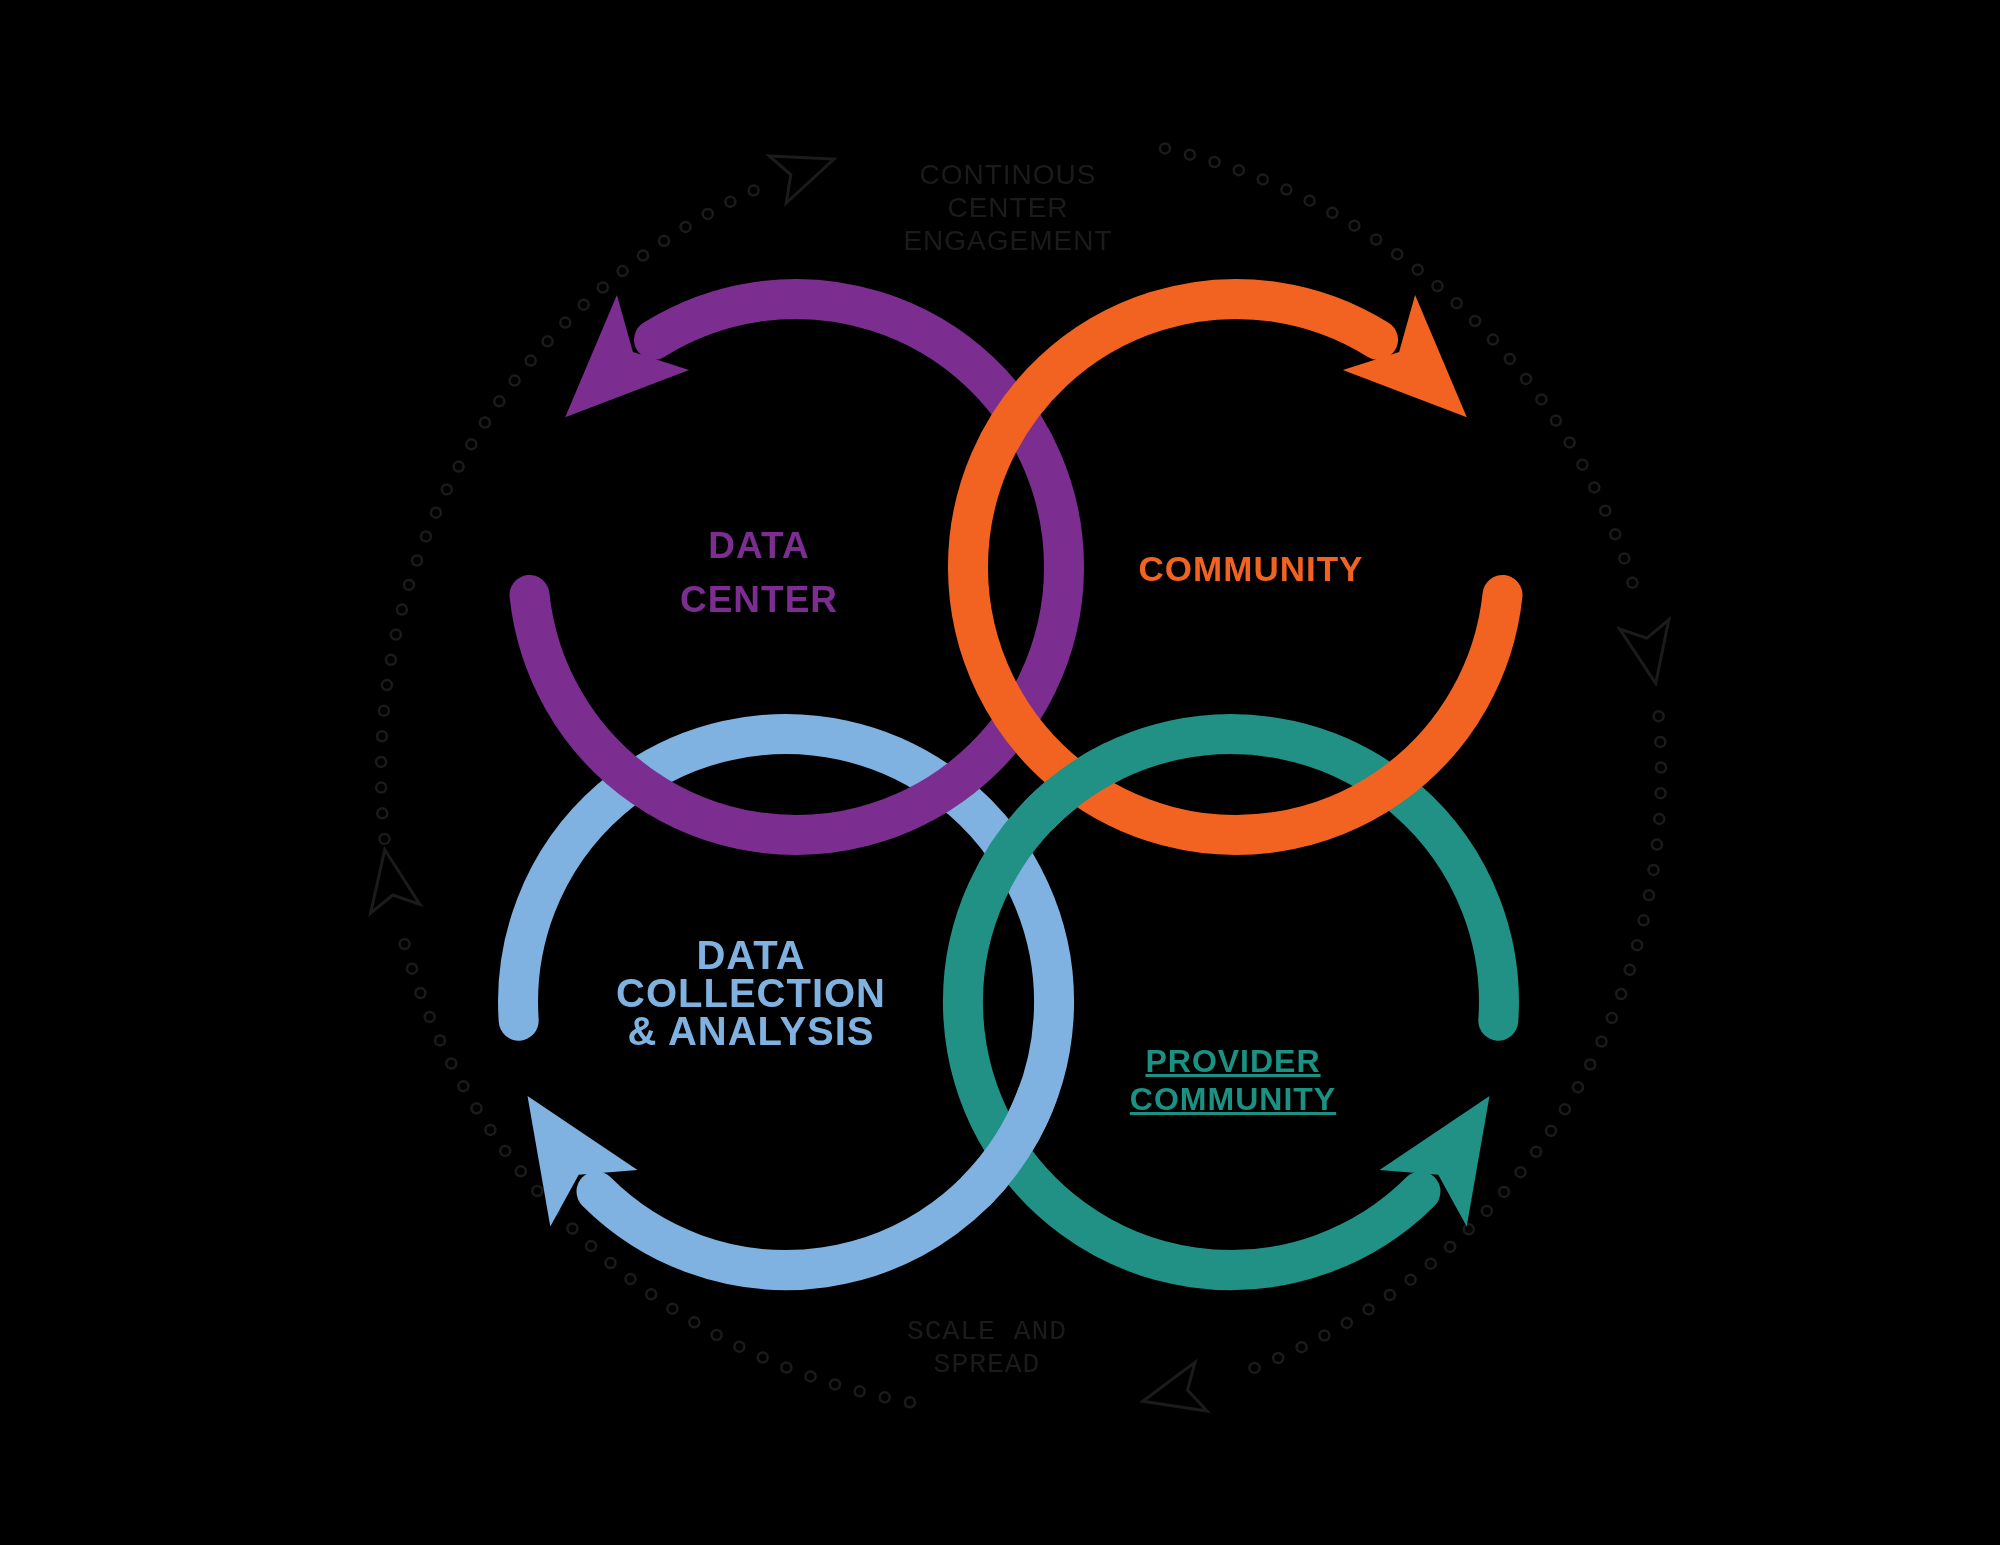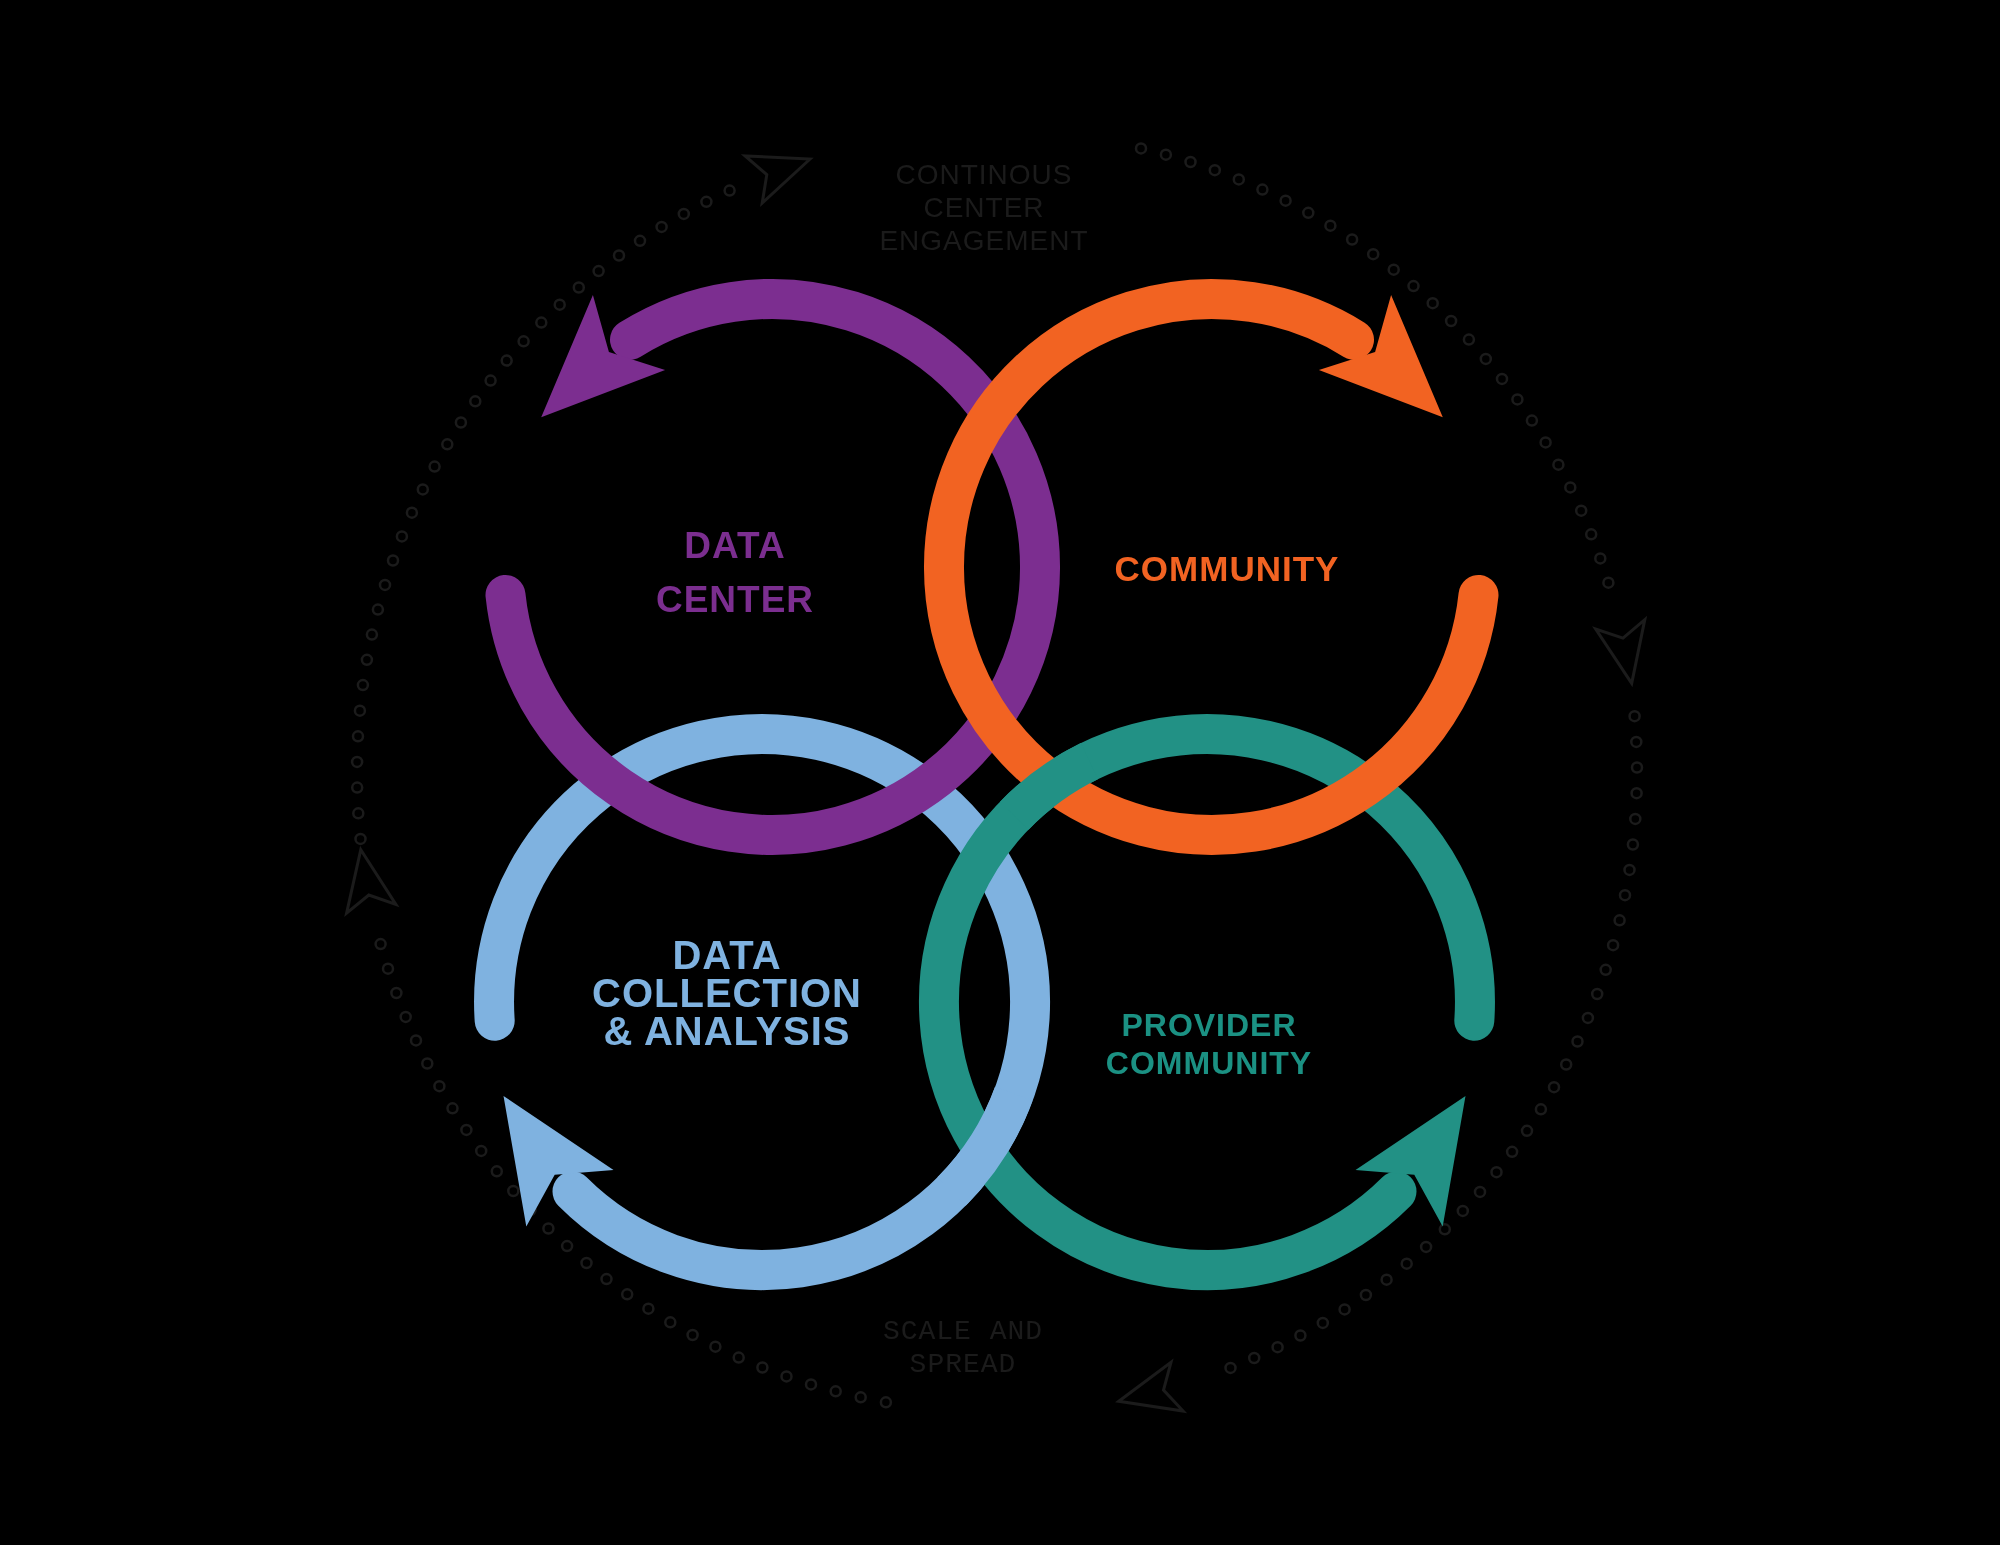--- a/index.html
+++ b/index.html
@@ -1,37 +1,38 @@
 <!DOCTYPE html>
 <html><head>
 <meta charset="utf-8">
 <style>
   html,body{margin:0;padding:0;background:#000;}
   .stage{
     position:relative;width:1832px;height:1545px;background:#000000;overflow:hidden;
     font-family:"Liberation Sans","DejaVu Sans",sans-serif;
+    margin-left:24px;
   }
   .stage svg{position:absolute;left:0;top:0;}
   .label{
     position:absolute;transform:translate(-50%,-50%);
     text-align:center;white-space:nowrap;
   }
   .label div{display:block;}
   .ring-label{font-weight:700;letter-spacing:1px;}
   .outer-label{font-weight:400;letter-spacing:1px;font-size:28px;line-height:33px;}
   #label-call{font-size:37px;line-height:54px;}
   #label-community{font-size:35px;line-height:55px;text-align:center;}
   #label-data{font-size:40px;line-height:38px;}
   #label-provider{font-size:32px;line-height:38px;}
   #label-top{left:984px;top:207px;}
   #label-bottom{left:963px;top:1348px;}
   #label-call{left:735px;top:573px;}
   #label-community{left:1227px;top:568px;}
   #label-data{left:727px;top:993px;}
-  #label-provider{left:1209px;top:1044px;}
+  #label-provider{left:1209px;top:1080px;text-decoration:underline;}
 </style>
 </head>
 <body>
 
 <div class="stage">
 
   <svg id="diagram" width="2000" height="1545" viewBox="0 0 2000 1545">
     <g id="g-dotted">
         <circle cx="885.9" cy="1402.3" r="5" fill="none" stroke="#1b1b1b" stroke-width="2.5"></circle>
         <circle cx="860.7" cy="1397.3" r="5" fill="none" stroke="#1b1b1b" stroke-width="2.5"></circle>

